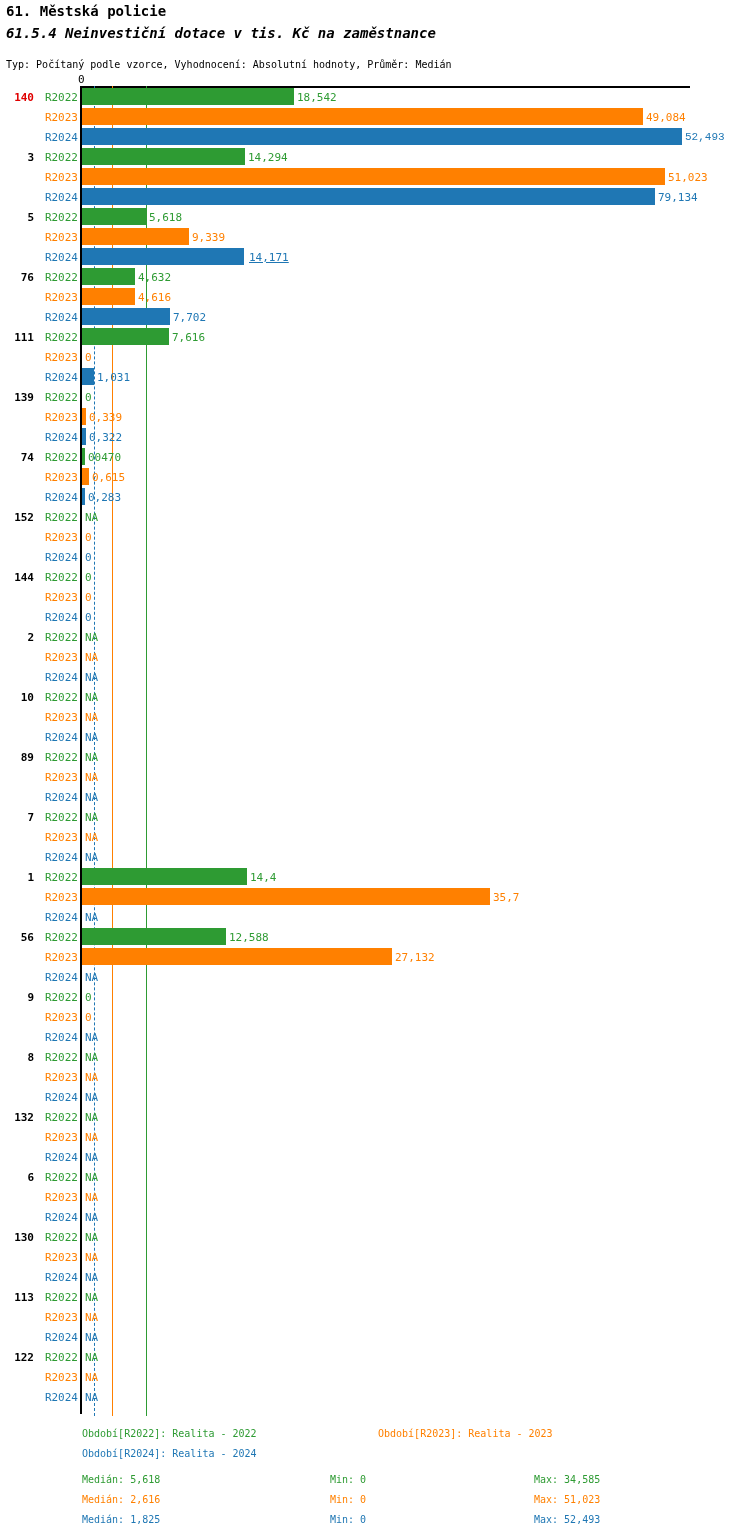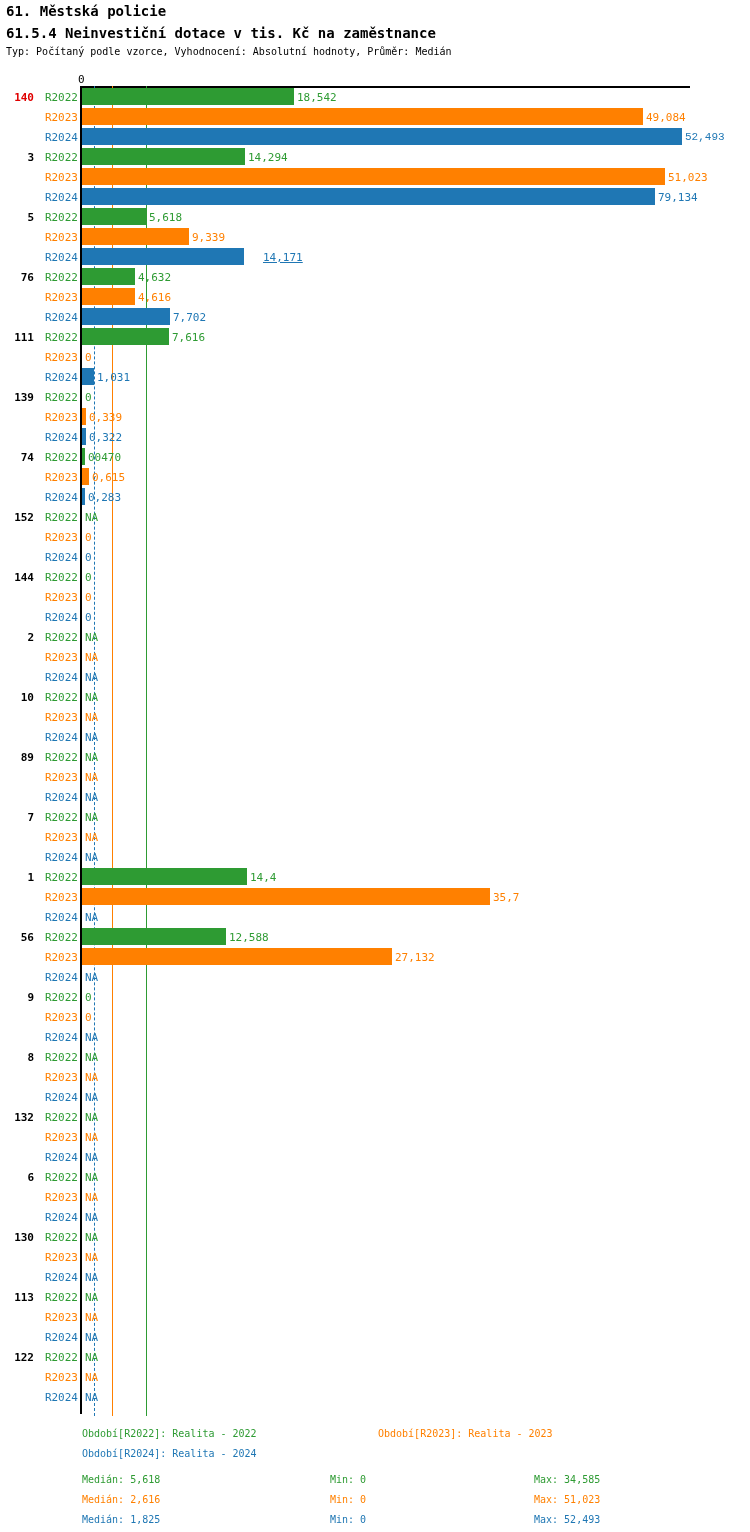--- a/index.html
+++ b/index.html
@@ -25,27 +25,28 @@
     margin-top: 3px;
     white-space: nowrap;
   }
   #title-sub {
     font-size: 14px;
     font-weight: bold;
     color: #000000;
     line-height: 16px;
     margin-top: 6px;
     white-space: nowrap;
+    font-style: italic;
   }
   #title-meta {
     font-size: 10px;
     font-weight: normal;
     color: #000000;
     line-height: 12px;
-    margin-top: 5px;
+    margin-top: 18px;
     white-space: nowrap;
   }
 
   
   #plot {
     position: absolute;
     left: 0;
     top: 0;
     width: 750px;
     height: 1532px;
@@ -145,21 +146,21 @@
     <div class="bar-value" style="left: 658px; top: 192px; color: rgb(31, 119, 180);">79,134</div>
     <div class="grp-label" style="left: 0px; width: 34px; top: 212px; color: rgb(0, 0, 0);">5</div>
     <div class="series-label" style="left: 40px; width: 38px; top: 212px; color: rgb(46, 155, 51);">R2022</div>
     <div class="bar" style="left: 82px; top: 208px; width: 64px; background: rgb(46, 155, 51);"></div>
     <div class="bar-value" style="left: 149px; top: 212px; color: rgb(46, 155, 51);">5,618</div>
     <div class="series-label" style="left: 40px; width: 38px; top: 232px; color: rgb(255, 128, 0);">R2023</div>
     <div class="bar" style="left: 82px; top: 228px; width: 107px; background: rgb(255, 128, 0);"></div>
     <div class="bar-value" style="left: 192px; top: 232px; color: rgb(255, 128, 0);">9,339</div>
     <div class="series-label" style="left: 40px; width: 38px; top: 252px; color: rgb(31, 119, 180);">R2024</div>
     <div class="bar" style="left: 82px; top: 248px; width: 162px; background: rgb(31, 119, 180);"></div>
-    <div class="bar-value" style="left: 263px; top: 252px; color: rgb(31, 119, 180); text-decoration: underline;">14,171</div>
+    <div class="bar-value" style="left: 249px; top: 252px; color: rgb(31, 119, 180); text-decoration: underline;">14,171</div>
     <div class="grp-label" style="left: 0px; width: 34px; top: 272px; color: rgb(0, 0, 0);">76</div>
     <div class="series-label" style="left: 40px; width: 38px; top: 272px; color: rgb(46, 155, 51);">R2022</div>
     <div class="bar" style="left: 82px; top: 268px; width: 53px; background: rgb(46, 155, 51);"></div>
     <div class="bar-value" style="left: 138px; top: 272px; color: rgb(46, 155, 51);">4,632</div>
     <div class="series-label" style="left: 40px; width: 38px; top: 292px; color: rgb(255, 128, 0);">R2023</div>
     <div class="bar" style="left: 82px; top: 288px; width: 53px; background: rgb(255, 128, 0);"></div>
     <div class="bar-value" style="left: 138px; top: 292px; color: rgb(255, 128, 0);">4,616</div>
     <div class="series-label" style="left: 40px; width: 38px; top: 312px; color: rgb(31, 119, 180);">R2024</div>
     <div class="bar" style="left: 82px; top: 308px; width: 88px; background: rgb(31, 119, 180);"></div>
     <div class="bar-value" style="left: 173px; top: 312px; color: rgb(31, 119, 180);">7,702</div>

